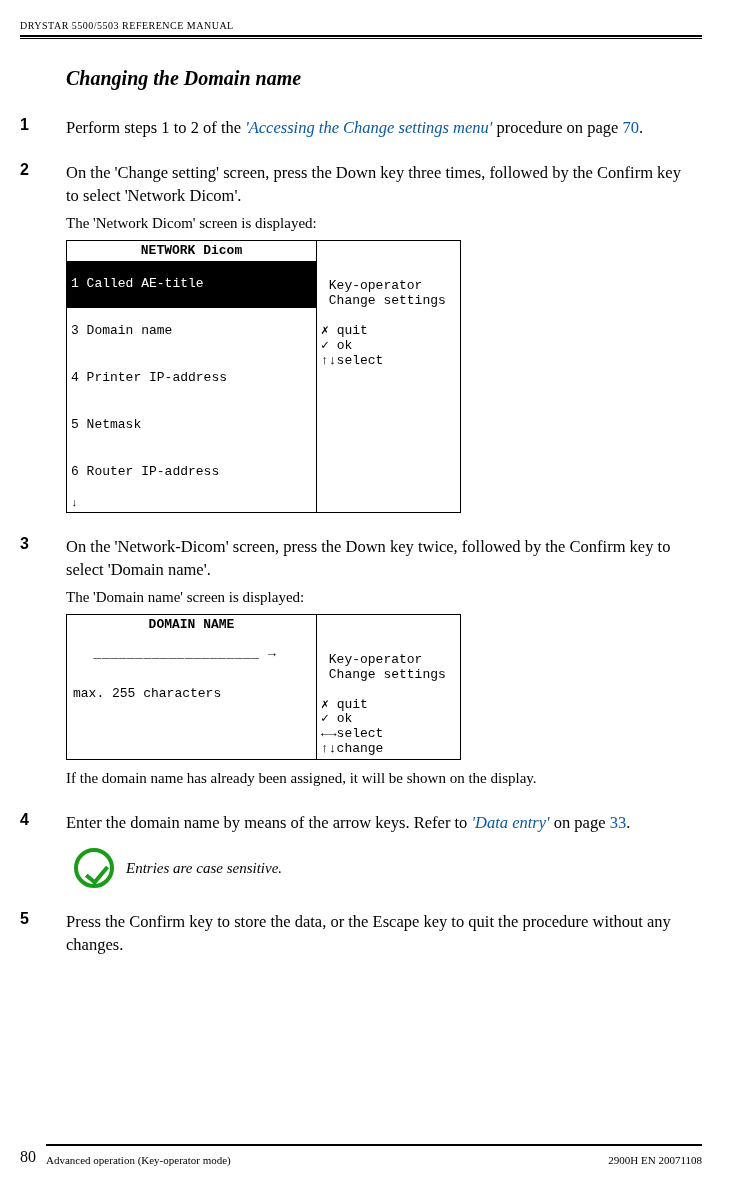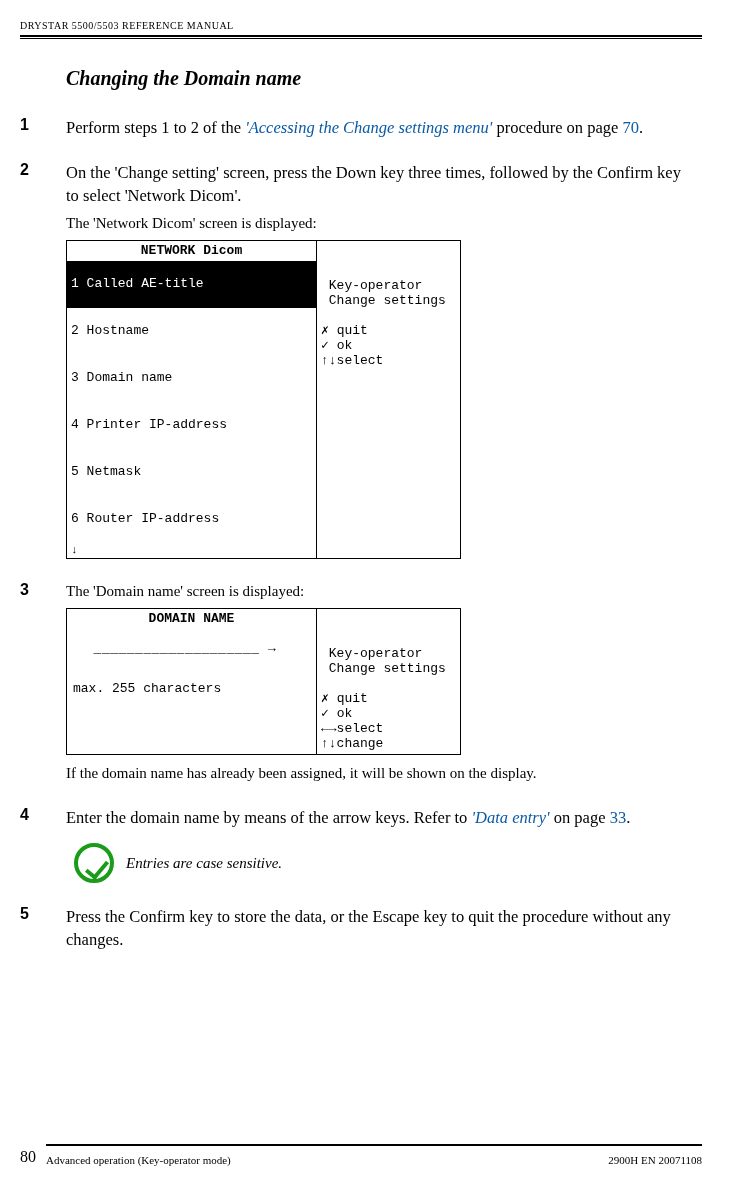--- a/index.html
+++ b/index.html
@@ -204,21 +204,20 @@
 
     <div class="step">
       <div class="step-num">2</div>
       <div class="step-body">
         <p>On the 'Change setting' screen, press the Down key three times, followed by the Confirm key to select 'Network Dicom'.</p>
         <p class="sub-text">The 'Network Dicom' screen is displayed:</p>
         <div class="lcd">
           <div class="lcd-left">
             <div class="lcd-title">NETWORK Dicom</div>
             <div class="lcd-row selected">1 Called AE-title</div>
-            <div class="lcd-row">2 Hostname</div>
             <div class="lcd-row">3 Domain name</div>
             <div class="lcd-row">4 Printer IP-address</div>
             <div class="lcd-row">5 Netmask</div>
             <div class="lcd-row">6 Router IP-address</div>
             <div class="lcd-arrow">↓</div>
           </div>
           <div class="lcd-right">
             <div class="lcd-right-row"> Key-operator</div>
             <div class="lcd-right-row"> Change settings</div>
             <div class="lcd-right-row"> </div>
@@ -226,20 +225,21 @@
             <div class="lcd-right-row">✓ ok</div>
             <div class="lcd-right-row">↑↓select</div>
           </div>
         </div>
       </div>
     </div>
 
     <div class="step">
       <div class="step-num">3</div>
       <div class="step-body">
+        <p>On the 'Network-Dicom' screen, press the Down key twice, followed by the Confirm key to select 'Domain name'.</p>
         <p class="sub-text">The 'Domain name' screen is displayed:</p>
         <div class="lcd">
           <div class="lcd-left">
             <div class="lcd-title">DOMAIN NAME</div>
             <div class="lcd-input-line">  ____________________ →</div>
             <div style="height:14px"></div>
             <div class="lcd-footer">max. 255 characters</div>
           </div>
           <div class="lcd-right">
             <div class="lcd-right-row"> Key-operator</div>

